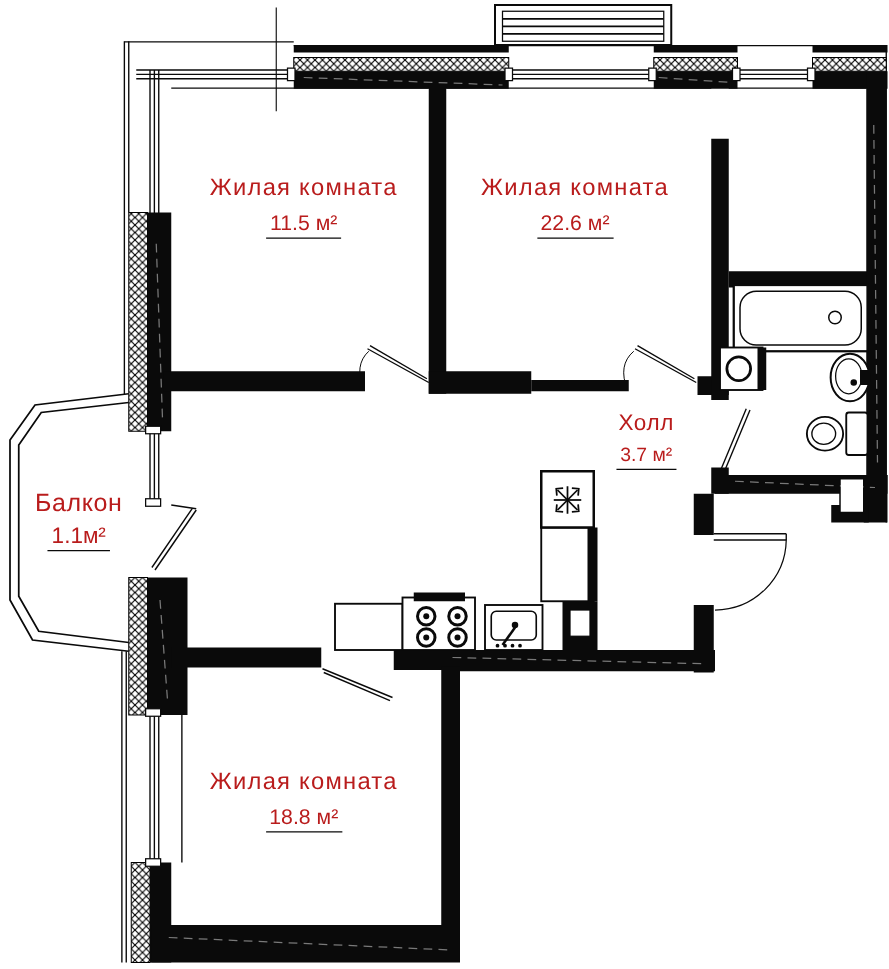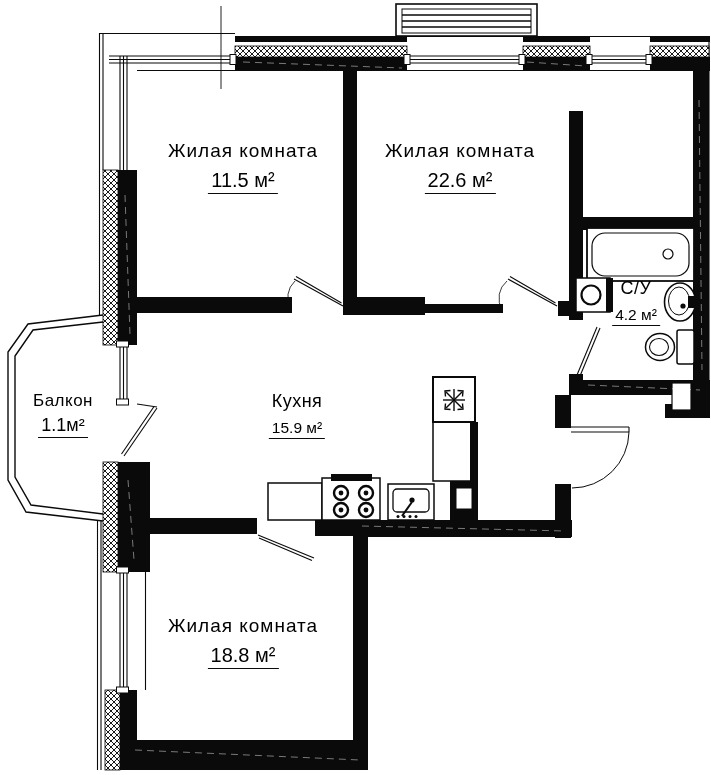--- a/index.html
+++ b/index.html
@@ -1,27 +1,27 @@
 <!DOCTYPE html>
 <html><head>
 <meta charset="utf-8">
 <style>
   html,body{margin:0;padding:0;background:#fff;}
   #plan{position:relative;width:711px;height:775px;background:#fff;overflow:hidden;
-        font-family:"Liberation Sans",sans-serif;color:#000000;}
+        font-family:"Liberation Sans",sans-serif;color:#b91c1c;}
   #plan svg{position:absolute;left:0;top:0;}
   .room-label{position:absolute;display:flex;flex-direction:column;align-items:center;
               transform:translateX(-50%);text-align:center;}
   .room-name{white-space:nowrap;line-height:1.1;}
   .room-area{margin-top:7px;border-bottom:1.6px solid #0a0a0a;padding:0 3px 1px 3px;white-space:nowrap;}
   .lg .room-name{font-size:19px;letter-spacing:1px;}
-  .lg .room-area{font-size:20px;}
+  .lg .room-area{font-size:17px;}
   .md .room-name{font-size:18px;letter-spacing:.5px;}
   .md .room-area{font-size:15.5px;}
-  .sm .room-name{font-size:17px;letter-spacing:.5px;}
+  .sm .room-name{font-size:20px;letter-spacing:.5px;}
   .sm .room-area{font-size:18px;margin-top:4px;}
 </style>
 </head>
 <body>
 
 <div id="plan">
 
 <svg width="711" height="775" viewBox="0 0 711 775">
   <defs>
     <pattern id="xh" width="6" height="6" patternUnits="userSpaceOnUse">
@@ -251,30 +251,26 @@
   <div class="room-label lg" style="left:243px;top:141px;">
     <span class="room-name">Жилая комната</span>
     <span class="room-area">11.5 м²</span>
   </div>
 
   <div class="room-label lg" style="left:460px;top:141px;">
     <span class="room-name">Жилая комната</span>
     <span class="room-area">22.6 м²</span>
   </div>
 
-  <div class="room-label md" style="left:297px;top:392px;">
-    <span class="room-name">Кухня</span>
-    <span class="room-area">15.9 м²</span>
-  </div>
-
-
-  <div class="room-label md" style="left:636px;top:279px;">
-    <span class="room-name">С/У</span>
-    <span class="room-area">4.2 м²</span>
-  </div>
+
+  <div class="room-label md" style="left:517px;top:329px;">
+    <span class="room-name">Холл</span>
+    <span class="room-area">3.7 м²</span>
+  </div>
+
 
   <div class="room-label sm" style="left:63px;top:392px;">
     <span class="room-name">Балкон</span>
     <span class="room-area">1.1м²</span>
   </div>
 
   <div class="room-label lg" style="left:243px;top:616px;">
     <span class="room-name">Жилая комната</span>
     <span class="room-area">18.8 м²</span>
   </div>

